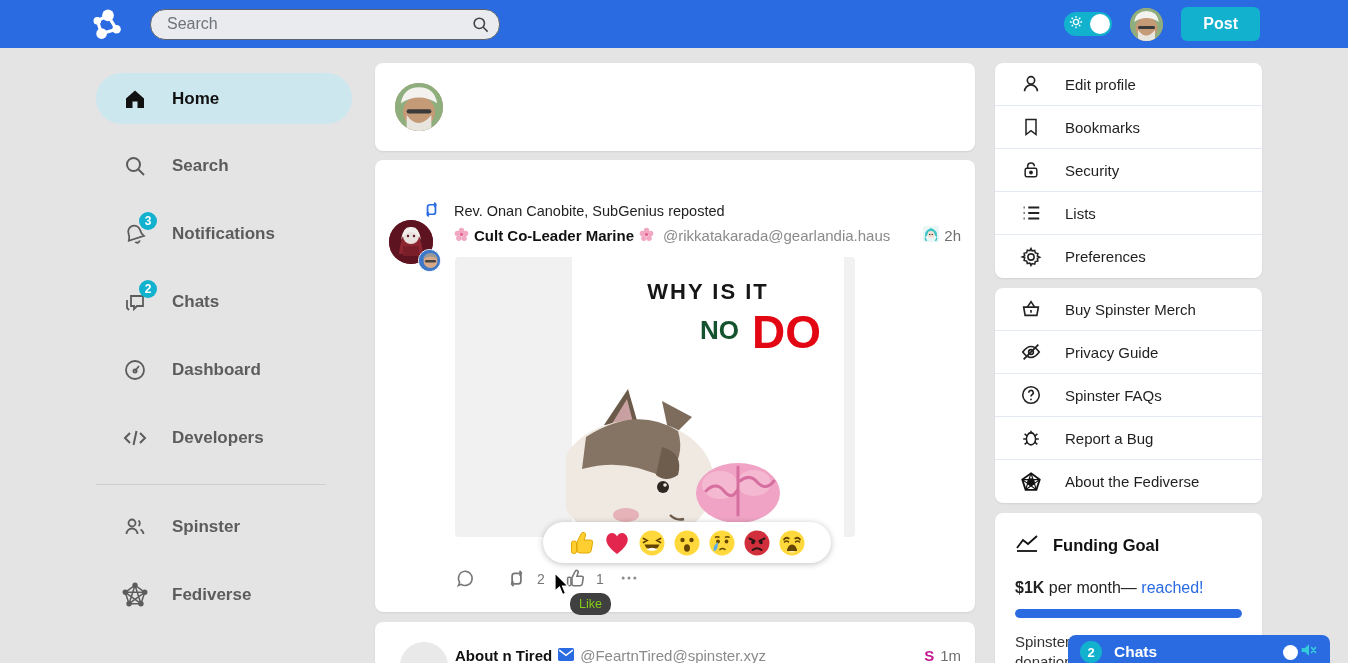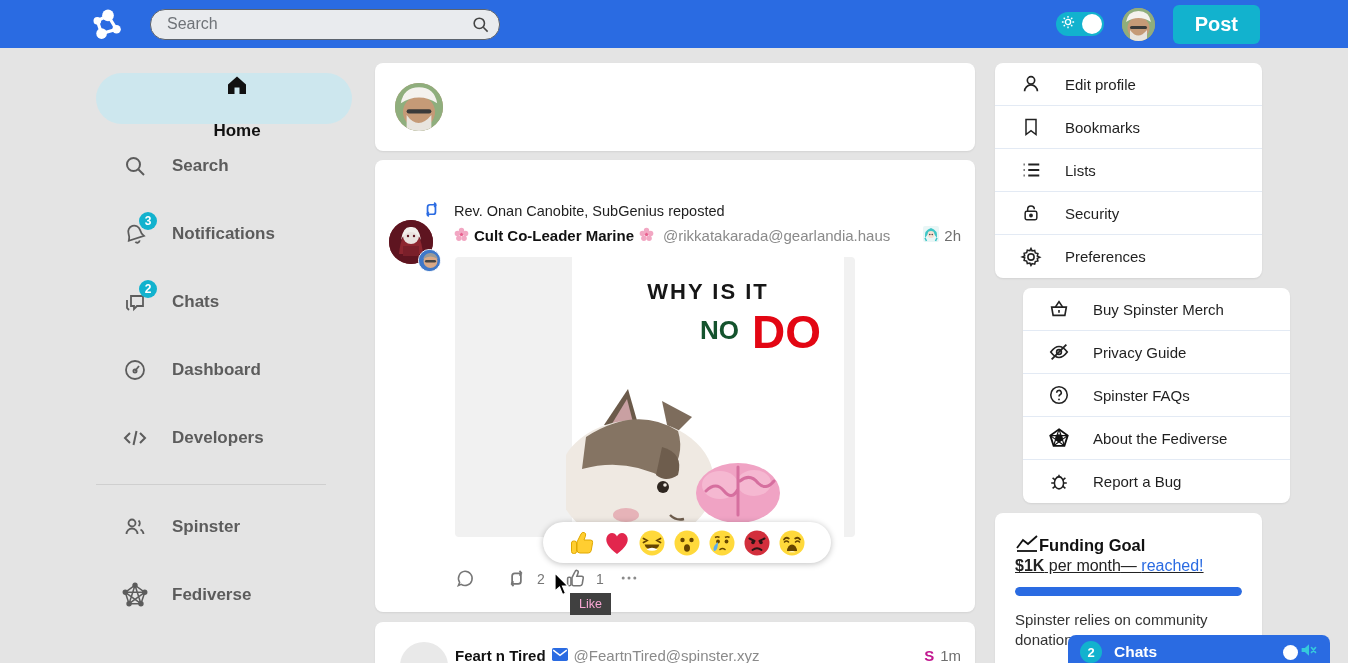--- a/index.html
+++ b/index.html
@@ -16,28 +16,28 @@
       background:#e9ebee; padding:0 36px 0 16px; font-size:16px; color:#333; outline:none;
       font-family:"Liberation Sans",sans-serif; }
   .searchwrap input::placeholder { color:#6f7378; }
   .search-mag { position:absolute; right:10px; top:6px; }
   .top-right { position:absolute; right:88px; top:0; height:48px; display:flex; align-items:center; gap:18px; }
   .theme-toggle { width:48px; height:24px; border-radius:12px; background:#12b2ce; position:relative;
       display:flex; align-items:center; cursor:pointer; }
   .theme-toggle .sun { margin-left:5px; }
   .theme-toggle .knob { position:absolute; right:2px; top:2px; width:20px; height:20px; border-radius:50%; background:#fff; }
   .avatar-photo { width:33px; height:33px; border-radius:50%; overflow:hidden; position:relative; background:#b98d6f; }
-  .post-btn { background:#12b2ce; color:#fff; font-weight:bold; font-size:20px; border:none;
+  .post-btn { background:#12b2ce; color:#fff; font-weight:bold; font-size:16px; border:none;
       border-radius:6px; padding:8px 22px; cursor:pointer; font-family:"Liberation Sans",sans-serif; }
 
   
   .lsidebar { position:absolute; left:96px; top:73px; width:256px; }
   .nav-item { position:absolute; left:0; height:48px; display:flex; align-items:center; gap:24px;
       color:#5c5c5c; font-weight:bold; font-size:17px; cursor:pointer; padding-left:26px; width:256px; }
-  .nav-item.active { background:#cde7ee; border-radius:26px; height:51px; color:#111;flex-direction:column; }
+  .nav-item.active { background:#cde7ee; border-radius:26px; height:51px; color:#111; }
   .nav-icon { position:relative; width:26px; height:26px; display:flex; align-items:center; justify-content:center; }
   .nav-badge { position:absolute; top:-9px; right:-9px; min-width:18px; height:18px; border-radius:9px;
       background:#12b2ce; color:#fff; font-size:12px; font-weight:bold; display:flex; align-items:center;
       justify-content:center; padding:0 4px; }
   .lsidebar .divider { position:absolute; top:411px; left:0; width:230px; height:1px; background:#cfcfcf; }
 
   
   .card { position:absolute; background:#fff; border-radius:8px; box-shadow:0 1px 2px rgba(0,0,0,.08); }
 
   
@@ -78,46 +78,46 @@
   .reaction-bar { position:absolute; left:168px; top:362px; width:288px; height:41px; background:#fff;
       border-radius:21px; box-shadow:0 1px 6px rgba(0,0,0,.25); display:flex; align-items:center;
       justify-content:center; gap:7px; z-index:5; }
   .reaction-bar .emo { width:28px; height:28px; cursor:pointer; display:flex; }
 
   .action-row { position:absolute; left:0; top:404px; width:100%; height:40px; }
   .act { position:absolute; display:flex; align-items:center; gap:10px; color:#767676; cursor:pointer; }
   .act .cnt { font-size:14px; color:#767676; }
 
   .cursor { position:absolute; left:179px; top:412px; z-index:20; pointer-events:none; }
-  .tooltip { position:absolute; left:195px; top:433px; background:#404040; color:#f9a8d4; font-size:12.5px;
-      padding:4px 9px; border-radius:0; z-index:19; }
+  .tooltip { position:absolute; left:195px; top:433px; background:#404040; color:#84cc16; font-size:12.5px;
+      padding:4px 9px; border-radius:10px; z-index:19; }
 
   
   .nextcard { left:375px; top:622px; width:600px; height:104px; }
   .nextcard .n-avatar { position:absolute; left:25px; top:20px; width:48px; height:48px; border-radius:50%; background:#e9e9e9; }
   .nextcard .name-row2 { position:absolute; left:80px; top:25px; right:14px; display:flex; align-items:center;
       gap:6px; font-size:15px; }
   .name-row2 .dname { font-weight:bold; color:#111; }
   .name-row2 .handle { color:#8a8a8a; }
   .name-row2 .spacer { flex:1; }
   .name-row2 .inst { color:#c2178f; font-weight:bold; font-size:15px; }
   .name-row2 .tstamp { color:#6f6f6f; }
 
   
   .rmenu { left:995px; width:267px; }
   .rmenu1 { top:63px; height:215px; }
-  .rmenu2 { top:288px; height:215px;margin-left:28px; }
+  .rmenu2 { top:288px; height:215px; }
   .menu-row { height:43px; display:flex; align-items:center; gap:22px; padding-left:24px;
       border-bottom:1px solid #e3eaf4; cursor:pointer; color:#1f1f1f; font-size:15px; }
   .menu-row:last-child { border-bottom:none; }
   .m-icon { width:24px; height:24px; display:flex; align-items:center; justify-content:center; }
 
   .fundcard { left:995px; top:513px; width:267px; height:200px; padding:20px; }
-  .fund-title { display:flex; align-items:center; font-weight:bold; font-size:16.5px; color:#111; }
-  .fund-line { font-size:16px; color:#222;text-decoration:underline; }
+  .fund-title { display:flex; align-items:center; gap:14px; font-weight:bold; font-size:16.5px; color:#111; }
+  .fund-line { margin-top:22px; font-size:16px; color:#222; }
   .fund-line .amt { font-weight:bold; }
   .fund-line .reached { color:#2a6be2; }
   .progress { margin-top:12px; width:100%; height:9px; border-radius:5px; background:#d7dce4; overflow:hidden; }
   .progress-fill { height:100%; background:#2a6be2; border-radius:5px; }
   .fund-desc { margin-top:14px; font-size:15px; color:#333; line-height:1.35; width:228px; }
 
   
   .chatsbar { position:absolute; left:1068px; top:635px; width:262px; height:34px; background:#2a6be2;
       border-radius:8px 8px 0 0; display:flex; align-items:center; z-index:60; cursor:pointer; }
   .chatsbar .cbadge { margin-left:12px; width:22px; height:22px; border-radius:50%; background:#12b2ce;
@@ -477,21 +477,21 @@
       <svg width="17" height="24" viewBox="0 0 17 24">
         <polygon points="1,1 1,19 5.5,15 8.5,22.5 11.5,21.2 8.5,14 14,14" fill="#000" stroke="#fff" stroke-width="1.2"></polygon>
       </svg>
     </span>
     <span class="tooltip">Like</span>
   </div>
 
   <div class="card nextcard">
     <div class="n-avatar"></div>
     <div class="name-row2">
-      <span class="dname">Feart n Tired</span>
+      <span class="dname">About n Tired</span>
       <span>
         <svg width="16" height="13" viewBox="0 0 20 16">
           <rect width="20" height="16" rx="2" fill="#2a6be2"></rect>
           <path d="M1.5 2.5 L10 9 L18.5 2.5" stroke="#fff" stroke-width="1.8" fill="none"></path>
         </svg>
       </span>
       <span class="handle">@FeartnTired@spinster.xyz</span>
       <span class="spacer"></span>
       <span class="inst">S</span>
       <span class="tstamp">1m</span>
@@ -511,39 +511,39 @@
     <div class="menu-row">
       <span class="m-icon">
         <svg width="20" height="22" viewBox="0 0 24 24" fill="none" stroke="#222" stroke-width="1.8">
           <path d="M6 3 h12 v18 l-6-4.5 L6 21 Z"></path>
         </svg>
       </span>
       <span>Bookmarks</span>
     </div>
     <div class="menu-row">
       <span class="m-icon">
-        <svg width="22" height="22" viewBox="0 0 24 24" fill="none" stroke="#222" stroke-width="2">
-          <path d="M9 6 h12 M9 12 h12 M9 18 h12"></path>
-          <path d="M4 6 h1 M4 12 h1 M4 18 h1" stroke-dasharray="1.5 2"></path>
-        </svg>
-      </span>
-      <span>Lists</span>
-    </div>
-    <div class="menu-row">
-      <span class="m-icon">
         <svg width="20" height="22" viewBox="0 0 24 24" fill="none" stroke="#222" stroke-width="1.8">
           <rect x="5" y="10" width="14" height="10" rx="2"></rect>
           <path d="M8 10 V7.5 a4 4 0 0 1 8 0"></path>
           <circle cx="12" cy="15" r="1.4" fill="#222"></circle>
         </svg>
       </span>
       <span>Security</span>
     </div>
     <div class="menu-row">
       <span class="m-icon">
+        <svg width="22" height="22" viewBox="0 0 24 24" fill="none" stroke="#222" stroke-width="2">
+          <path d="M9 6 h12 M9 12 h12 M9 18 h12"></path>
+          <path d="M4 6 h1 M4 12 h1 M4 18 h1" stroke-dasharray="1.5 2"></path>
+        </svg>
+      </span>
+      <span>Lists</span>
+    </div>
+    <div class="menu-row">
+      <span class="m-icon">
         <svg width="22" height="22" viewBox="0 0 24 24" fill="none" stroke="#222" stroke-width="1.7">
           <circle cx="12" cy="12" r="3.4"></circle>
           <path d="M12 2.8 l1.2 2.6 2.8-.6 .7 2.8 2.8.7-.6 2.8 2.6 1.2-2.6 1.2 .6 2.8-2.8.7-.7 2.8-2.8-.6L12 21.2 l-1.2-2.6-2.8.6-.7-2.8-2.8-.7 .6-2.8L2.5 12 l2.6-1.2-.6-2.8 2.8-.7 .7-2.8 2.8.6 Z"></path>
         </svg>
       </span>
       <span>Preferences</span>
     </div>
   </div>
 
   <div class="card rmenu rmenu2">
@@ -572,36 +572,36 @@
         <svg width="22" height="22" viewBox="0 0 24 24" fill="none" stroke="#222" stroke-width="1.7">
           <circle cx="12" cy="12" r="9"></circle>
           <path d="M9.5 9.5 a2.5 2.5 0 1 1 3.6 2.2 q-1.1.6-1.1 1.8"></path>
           <circle cx="12" cy="16.8" r="1" fill="#222" stroke="none"></circle>
         </svg>
       </span>
       <span>Spinster FAQs</span>
     </div>
     <div class="menu-row">
       <span class="m-icon">
+        <svg width="22" height="22" viewBox="0 0 24 24" fill="none" stroke="#222" stroke-width="1.7">
+          <ellipse cx="12" cy="13" rx="5" ry="6.5"></ellipse>
+          <path d="M9 7.5 q3-3 6 0 M12 6.5 V4 M3.5 13 H7 M17 13 h3.5 M5 7.5 l3 2.5 M19 7.5 l-3 2.5 M5 19 l3-2.5 M19 19 l-3-2.5"></path>
+        </svg>
+      </span>
+      <span>Report a Bug</span>
+    </div>
+    <div class="menu-row">
+      <span class="m-icon">
         <svg width="22" height="22" viewBox="0 0 24 24" fill="#111" stroke="#111" stroke-width="1.2">
           <path d="M12 2.5 L21.5 9.4 L17.9 20.5 L6.1 20.5 L2.5 9.4 Z" fill="none" stroke-width="2"></path>
           <path d="M12 2.5 L17.9 20.5 M12 2.5 L6.1 20.5 M2.5 9.4 L21.5 9.4 M2.5 9.4 L17.9 20.5 M21.5 9.4 L6.1 20.5"></path>
           <circle cx="12" cy="12" r="3.4"></circle>
         </svg>
       </span>
       <span>About the Fediverse</span>
-    </div>
-    <div class="menu-row">
-      <span class="m-icon">
-        <svg width="22" height="22" viewBox="0 0 24 24" fill="none" stroke="#222" stroke-width="1.7">
-          <ellipse cx="12" cy="13" rx="5" ry="6.5"></ellipse>
-          <path d="M9 7.5 q3-3 6 0 M12 6.5 V4 M3.5 13 H7 M17 13 h3.5 M5 7.5 l3 2.5 M19 7.5 l-3 2.5 M5 19 l3-2.5 M19 19 l-3-2.5"></path>
-        </svg>
-      </span>
-      <span>Report a Bug</span>
     </div>
   </div>
 
   <div class="card fundcard">
     <div class="fund-title">
       <span>
         <svg width="24" height="20" viewBox="0 0 24 20" fill="none" stroke="#111" stroke-width="1.8">
           <path d="M2 15 L8 7 L13 11 L22 3"></path>
           <path d="M2 18 H22"></path>
         </svg>

